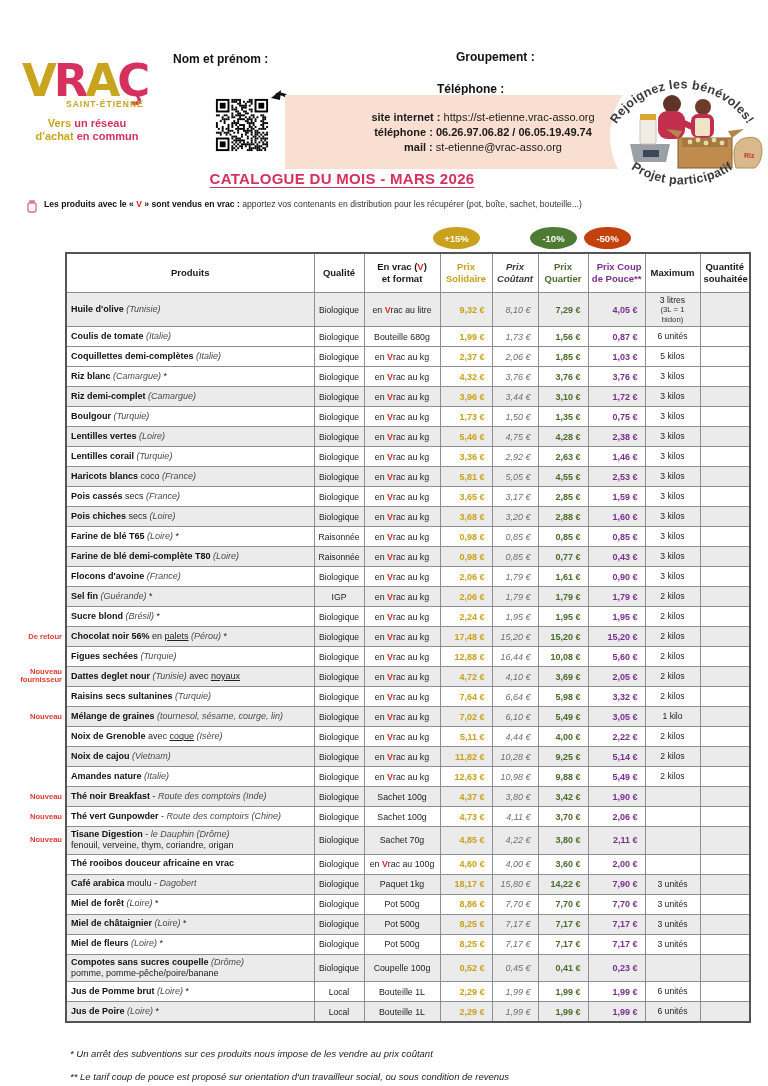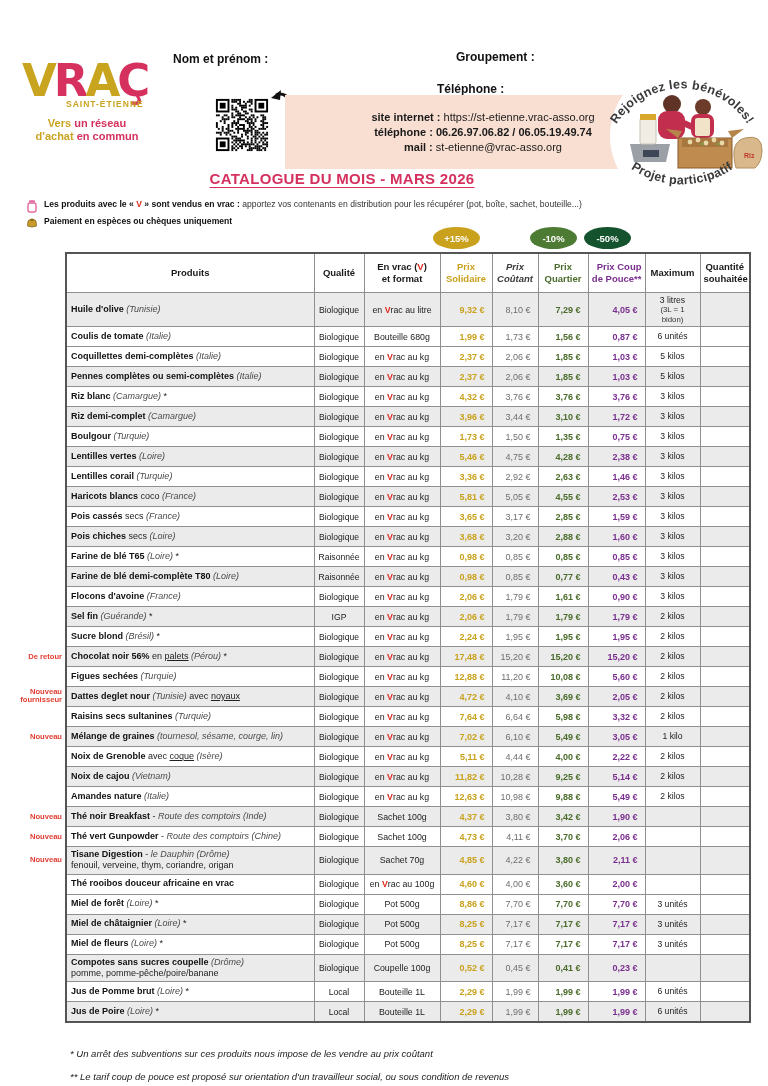--- a/index.html
+++ b/index.html
@@ -42,42 +42,42 @@
   .legend .row{display:flex;gap:6px;height:17px;font-size:8.6px;}
   .legend b{font-weight:bold;color:#111;}
   .legend .rest{color:#333;}
   .redv{color:#e02a1e;font-weight:bold;}
 
   
   .badge{position:absolute;top:227px;width:47px;height:22px;border-radius:50%;color:#fff;font-size:9.5px;
          font-weight:bold;display:flex;align-items:center;justify-content:center;}
   .badge-0{left:433px;background:#c9a11c;}
   .badge-1{left:530px;background:#4e7b33;}
-  .badge-2{left:584px;background:#14532d;}
+  .badge-2{left:584px;background:#c2410c;}
 
   
   .tablewrap{position:absolute;left:57px;top:252px;width:684px;padding-left:8px;}
   table{border-collapse:collapse;width:684px;table-layout:fixed;}
   th,td{border:1px solid #8f8f8f;padding:2px 3px;font-size:9px;vertical-align:middle;}
   table{border:2px solid #555;}
   thead th{font-size:9.5px;font-weight:bold;height:34px;line-height:1.3;text-align:center;background:#fff;}
   th.h-solidaire{color:#c9a11c;}
   th.h-coutant{font-style:italic;color:#3a3a3a;}
   th.h-quartier{color:#4a6b2a;}
   th.h-pouce{color:#7a2e8e;text-align:right;}
   tbody td{height:15px;}
   tbody tr.alt{background:#ebebeb;}
   td.c-prod{text-align:left;padding-left:4px;position:relative;line-height:1.25;}
   td.c-qual,td.c-fmt,td.c-max,td.c-qty{text-align:center;color:#222;}
   td.c-qual{font-size:8.6px;}
   td.c-fmt{font-size:8.8px;margin-left:41px;}
   td.c-max{font-size:8.6px;line-height:1.2;}
   td.c-sol,td.c-cout,td.c-quart,td.c-pouce{text-align:right;padding-right:7px;white-space:nowrap;}
   td.c-sol{color:#c9a11c;font-weight:bold;}
-  td.c-cout{color:#6e6e6e;}
+  td.c-cout{color:#6e6e6e;font-style:italic;}
   td.c-quart{color:#4a6b2a;font-weight:bold;}
   td.c-pouce{color:#7a2e8e;font-weight:bold;margin-top:38px;}
   .seg-b{font-weight:bold;color:#111;}
   .seg-n{font-weight:normal;color:#222;}
   .seg-i{font-style:italic;color:#4a4a4a;}
   .seg-u{font-weight:normal;color:#222;text-decoration:underline;}
   .max-sub{display:block;font-size:7.8px;color:#333;}
   .note{position:absolute;right:calc(100% + 5px);top:50%;transform:translateY(-50%);
         color:#e03c31;font-size:7.6px;font-weight:bold;white-space:pre-line;text-align:right;width:52px;line-height:1.15;}
 
@@ -443,27 +443,20 @@
   <div class="title">CATALOGUE DU MOIS - MARS 2026</div>
 
   <div class="legend">
     <div class="row">
       <svg width="12" height="14" viewBox="0 0 12 14">
         <rect x="2" y="4" width="8" height="9" rx="2" fill="none" stroke="#e46aa0" stroke-width="1.4"></rect>
         <rect x="3" y="1.2" width="6" height="2.4" rx="1" fill="#e46aa0"></rect>
       </svg>
       <span><b><span>Les produits avec le « </span><span class="redv">V</span><span> » sont vendus en vrac :</span></b><span class="rest"> apportez vos contenants en distribution pour les récupérer (pot, boîte, sachet, bouteille...)</span></span>
     </div>
-    <div class="row">
-      <svg width="12" height="12" viewBox="0 0 12 12">
-        <path d="M2,5 Q6,1 10,5 L10.5,10 Q6,12 1.5,10 Z" fill="#c99a2e" stroke="#8a6a1a" stroke-width="0.8"></path>
-        <rect x="4.5" y="3" width="3" height="2" fill="#8a6a1a"></rect>
-      </svg>
-      <span><b>Paiement en espèces ou chèques uniquement</b></span>
-    </div>
   </div>
 
   <div class="badge badge-0">+15%</div>
   <div class="badge badge-1">-10%</div>
   <div class="badge badge-2">-50%</div>
 
   <div class="tablewrap">
     <table>
       <colgroup>
         <col style="width:248px">
@@ -516,31 +509,20 @@
             <td class="c-prod"><span class="seg-b">Coquillettes demi-complètes </span><span class="seg-i">(Italie)</span></td>
             <td class="c-qual">Biologique</td>
             <td class="c-fmt">en <span class="redv">V</span>rac au kg</td>
             <td class="c-sol">2,37 €</td>
             <td class="c-cout">2,06 €</td>
             <td class="c-quart">1,85 €</td>
             <td class="c-pouce">1,03 €</td>
             <td class="c-max">5 kilos</td>
             <td class="c-qty"></td>
           </tr>
-          <tr class="alt">
-            <td class="c-prod"><span class="seg-b">Pennes complètes ou semi-complètes </span><span class="seg-i">(Italie)</span></td>
-            <td class="c-qual">Biologique</td>
-            <td class="c-fmt">en <span class="redv">V</span>rac au kg</td>
-            <td class="c-sol">2,37 €</td>
-            <td class="c-cout">2,06 €</td>
-            <td class="c-quart">1,85 €</td>
-            <td class="c-pouce">1,03 €</td>
-            <td class="c-max">5 kilos</td>
-            <td class="c-qty"></td>
-          </tr>
           <tr>
             <td class="c-prod"><span class="seg-b">Riz blanc </span><span class="seg-i">(Camargue)</span><span class="seg-n"> *</span></td>
             <td class="c-qual">Biologique</td>
             <td class="c-fmt">en <span class="redv">V</span>rac au kg</td>
             <td class="c-sol">4,32 €</td>
             <td class="c-cout">3,76 €</td>
             <td class="c-quart">3,76 €</td>
             <td class="c-pouce">3,76 €</td>
             <td class="c-max">3 kilos</td>
             <td class="c-qty"></td>
@@ -686,21 +668,21 @@
             <td class="c-quart">15,20 €</td>
             <td class="c-pouce">15,20 €</td>
             <td class="c-max">2 kilos</td>
             <td class="c-qty"></td>
           </tr>
           <tr>
             <td class="c-prod"><span class="seg-b">Figues sechées </span><span class="seg-i">(Turquie)</span></td>
             <td class="c-qual">Biologique</td>
             <td class="c-fmt">en <span class="redv">V</span>rac au kg</td>
             <td class="c-sol">12,88 €</td>
-            <td class="c-cout">11,20 €</td>
+            <td class="c-cout">16,44 €</td>
             <td class="c-quart">10,08 €</td>
             <td class="c-pouce">5,60 €</td>
             <td class="c-max">2 kilos</td>
             <td class="c-qty"></td>
           </tr>
           <tr class="alt">
             <td class="c-prod"><span class="note">Nouveau
 fournisseur</span><span class="seg-b">Dattes deglet nour </span><span class="seg-i">(Tunisie)</span><span class="seg-n"> avec </span><span class="seg-u">noyaux</span></td>
             <td class="c-qual">Biologique</td>
             <td class="c-fmt">en <span class="redv">V</span>rac au kg</td>
@@ -801,20 +783,31 @@
           </tr>
           <tr>
             <td class="c-prod"><span class="seg-b">Thé rooibos douceur africaine en vrac</span></td>
             <td class="c-qual">Biologique</td>
             <td class="c-fmt">en <span class="redv">V</span>rac au 100g</td>
             <td class="c-sol">4,60 €</td>
             <td class="c-cout">4,00 €</td>
             <td class="c-quart">3,60 €</td>
             <td class="c-pouce">2,00 €</td>
             <td class="c-max"></td>
+            <td class="c-qty"></td>
+          </tr>
+          <tr class="alt">
+            <td class="c-prod"><span class="seg-b">Café arabica </span><span class="seg-n">moulu - </span><span class="seg-i">Dagobert</span></td>
+            <td class="c-qual">Biologique</td>
+            <td class="c-fmt">Paquet 1kg</td>
+            <td class="c-sol">18,17 €</td>
+            <td class="c-cout">15,80 €</td>
+            <td class="c-quart">14,22 €</td>
+            <td class="c-pouce">7,90 €</td>
+            <td class="c-max">3 unités</td>
             <td class="c-qty"></td>
           </tr>
           <tr>
             <td class="c-prod"><span class="seg-b">Miel de forêt </span><span class="seg-i">(Loire)</span><span class="seg-n"> *</span></td>
             <td class="c-qual">Biologique</td>
             <td class="c-fmt">Pot 500g</td>
             <td class="c-sol">8,86 €</td>
             <td class="c-cout">7,70 €</td>
             <td class="c-quart">7,70 €</td>
             <td class="c-pouce">7,70 €</td>

